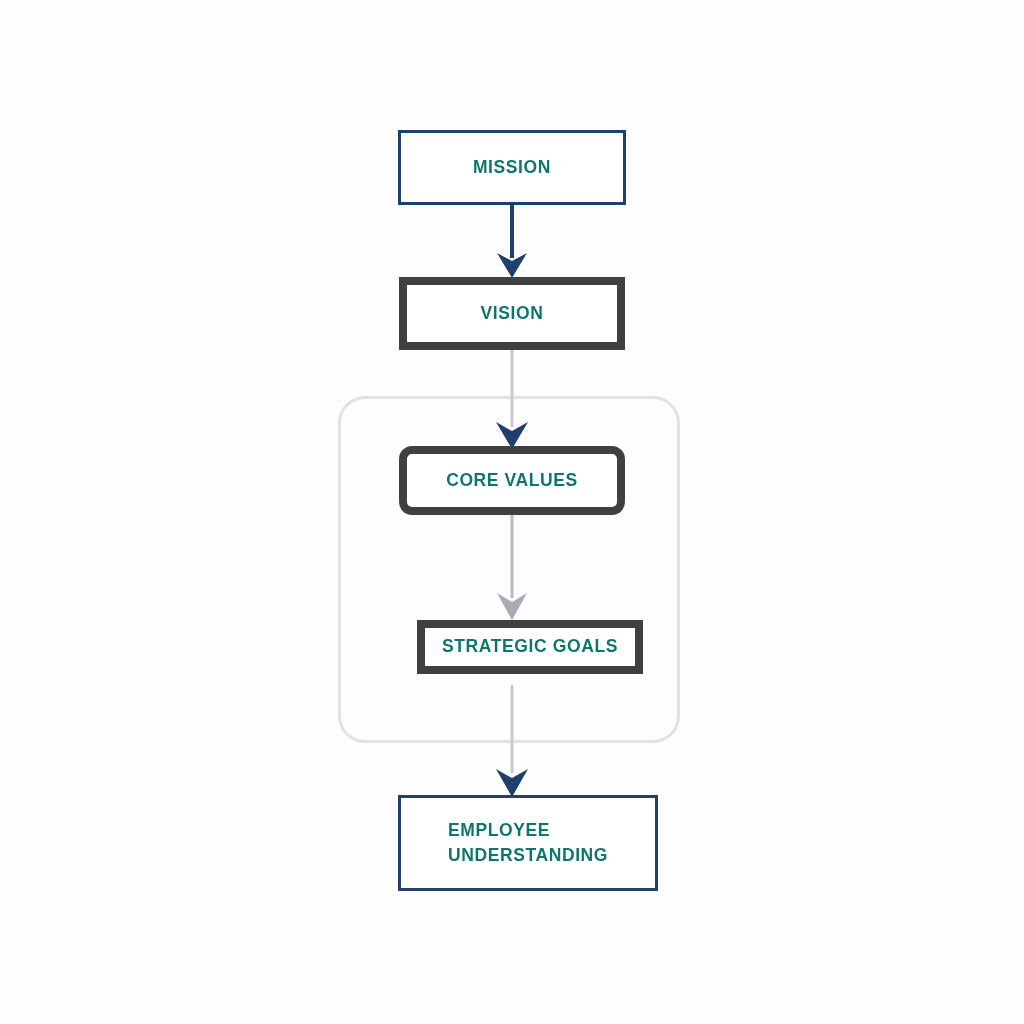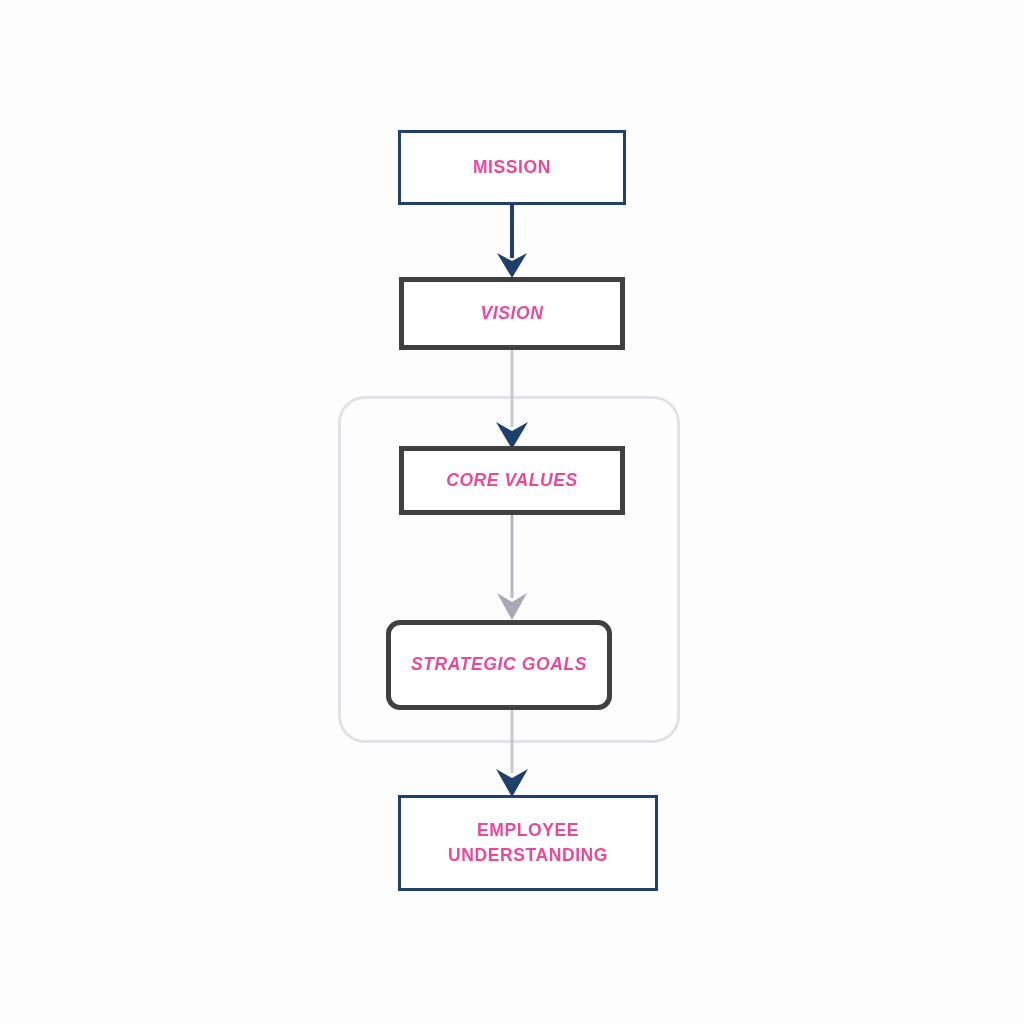--- a/index.html
+++ b/index.html
@@ -19,49 +19,48 @@
     height: 1024px;
     background: #fdfdfd;
   }
   
   .node {
     position: absolute;
     box-sizing: border-box;
     display: flex;
     align-items: center;
     justify-content: center;
-    text-align: center;
+    text-align: left;
     background: #ffffff;
-    color: #ec4899;
+    color: #0f766e;
     font-weight: bold;
     font-size: 17.5px;
     letter-spacing: 0.6px;
     line-height: 1.45;
     z-index: 3;
     font-stretch: condensed;
   }
   .node-primary {
     border: 3px solid #20406c;
   }
   .node-secondary {
-    border: 5px solid #404040;
-    font-style: italic;
+    border: 8px solid #404040;
   }
   
   #node-mission {
     left: 398px;  top: 130px;  width: 228px; height: 75px;
   }
   #node-vision {
     left: 399px;  top: 277px;  width: 226px; height: 73px;
   }
   #node-core-values {
-    left: 399px;  top: 446px;  width: 226px; height: 69px;
+    left: 399px;  top: 446px;  width: 226px; height: 69px; border-radius: 13px;
   }
   #node-strategic-goals {
-    left: 386px;  top: 620px;  width: 226px; height: 90px; border-radius: 14px;
+    left: 417px;  top: 620px;  width: 226px; height: 54px;
   }
   #node-employee-understanding {
     left: 398px;  top: 795px;  width: 260px; height: 96px;
   }
   
   #group-container {
     position: absolute;
     left: 338px;
     top: 396px;
     width: 342px;

